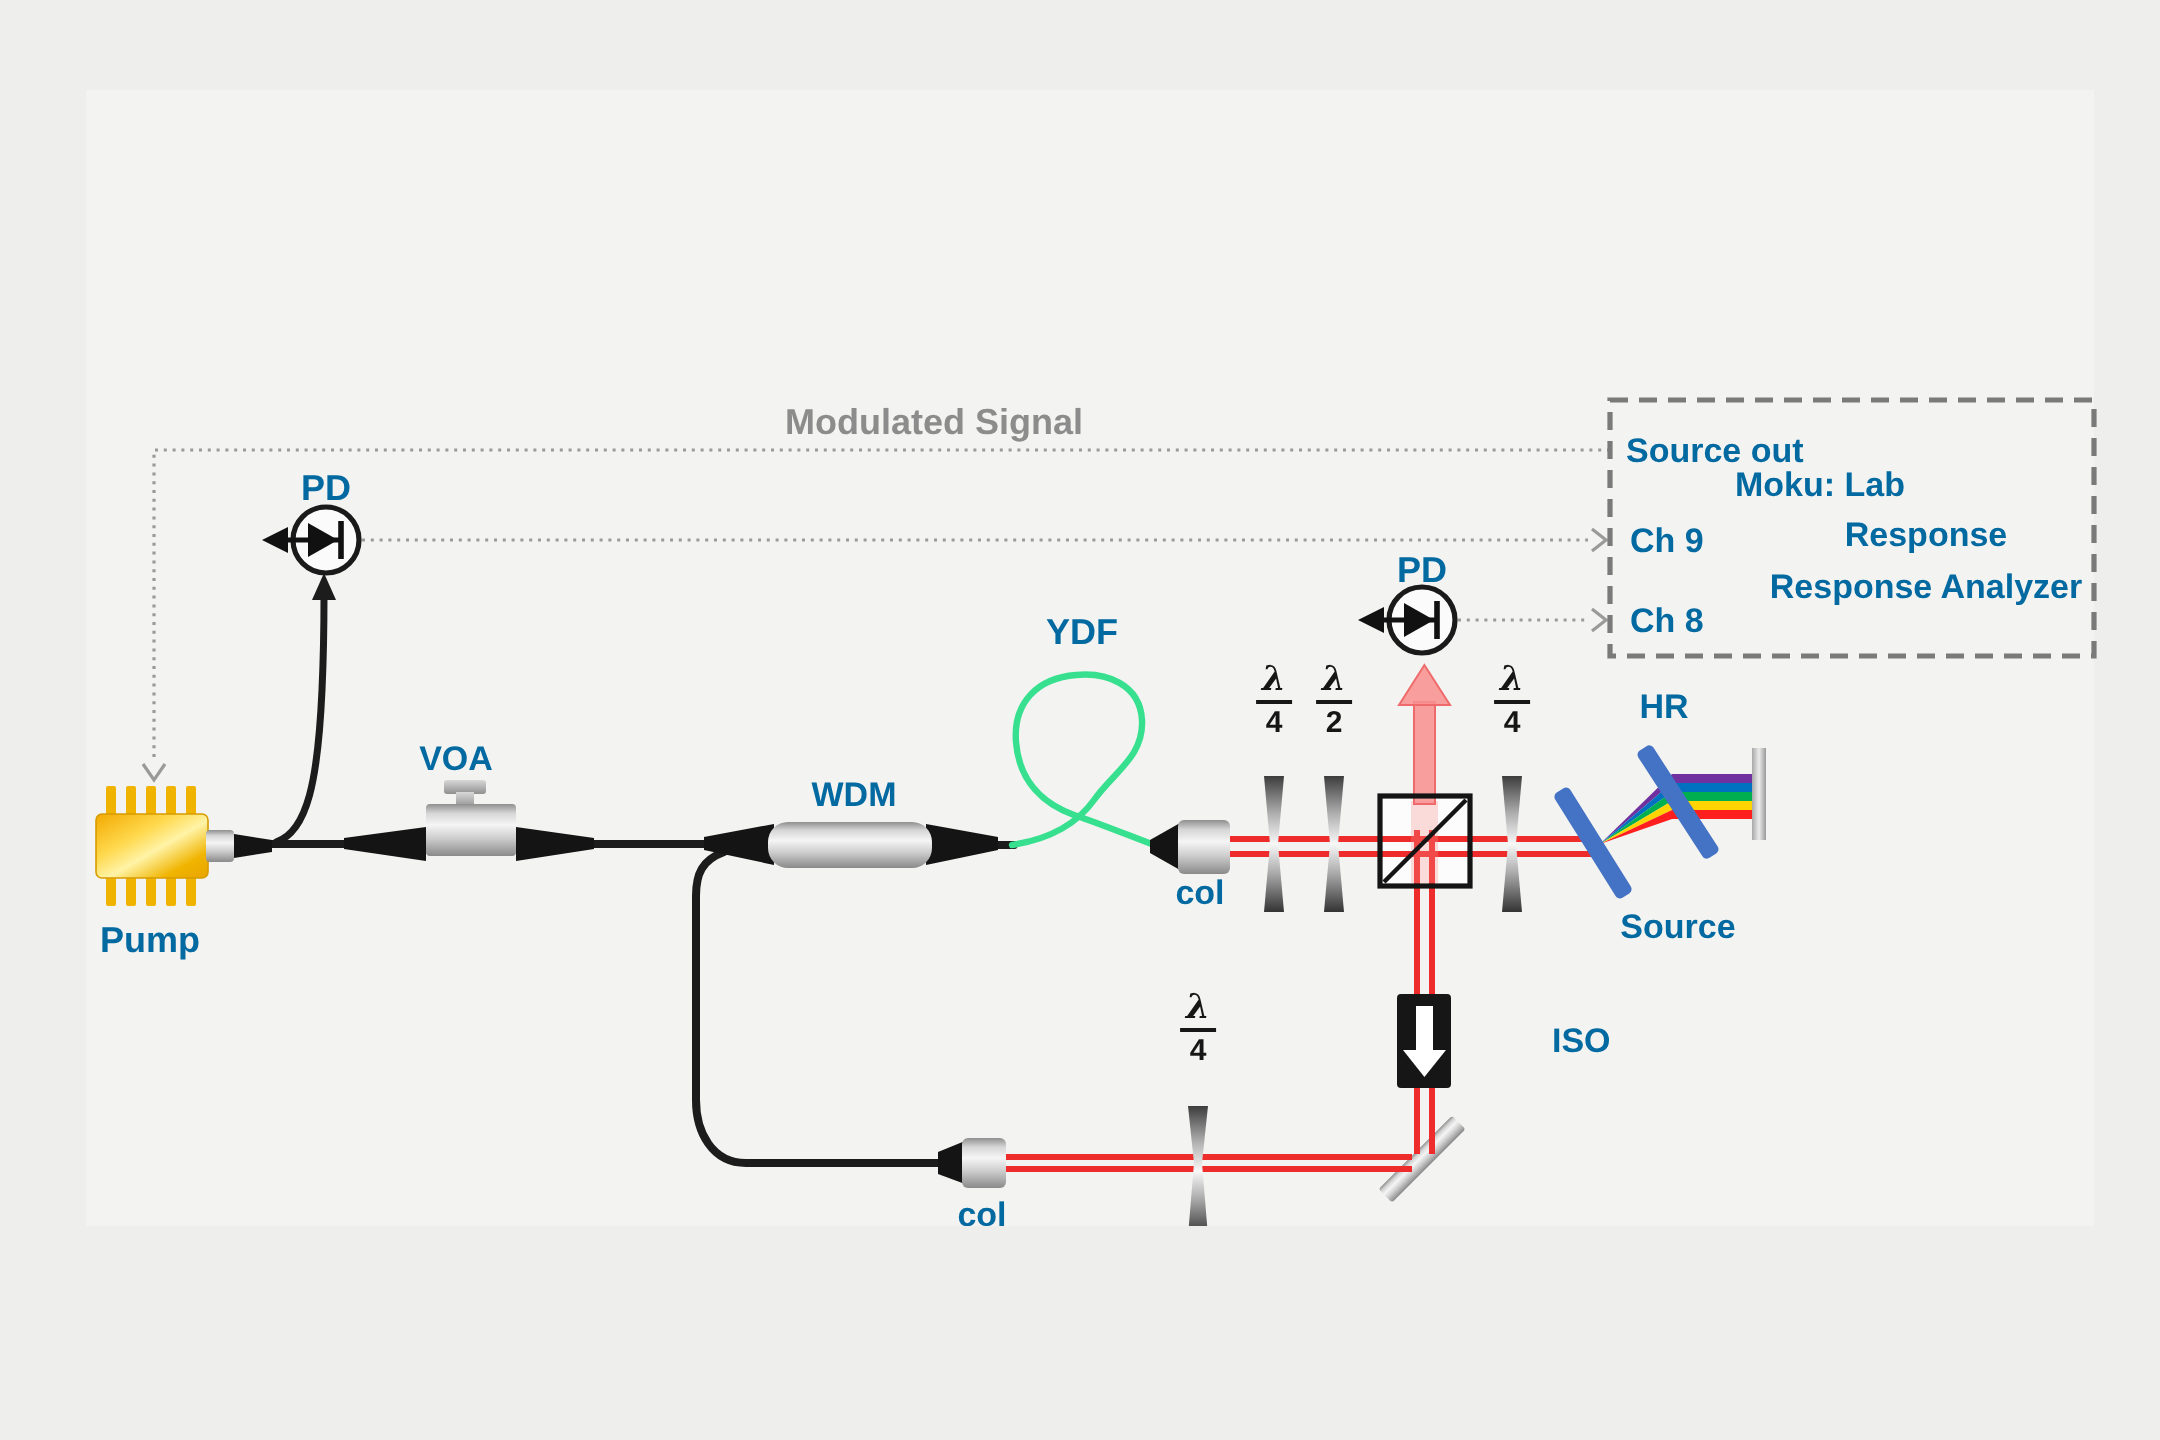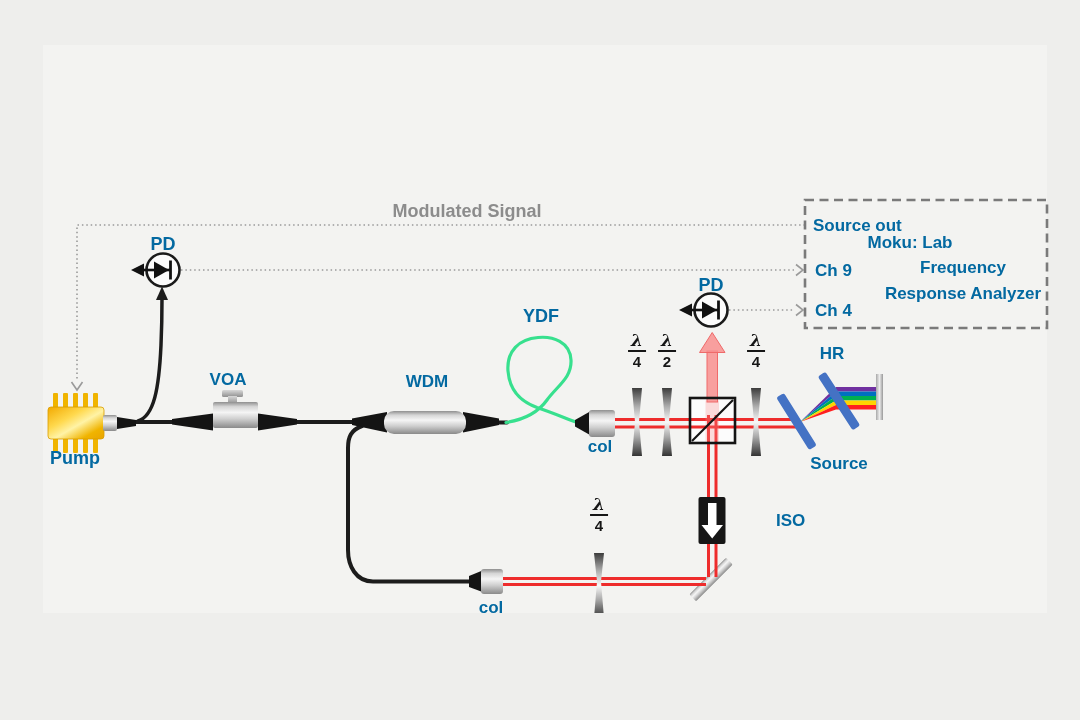--- a/index.html
+++ b/index.html
@@ -189,36 +189,36 @@
       <circle cx="711" cy="265" r="16.5" fill="#fbfbfb" stroke="#1a1a1a" stroke-width="2.6"></circle>
       <polygon points="702,256.5 702,273.5 717,265" fill="#111111"></polygon>
       <line x1="718.5" y1="255.5" x2="718.5" y2="274.5" stroke="#111111" stroke-width="2.8"></line>
       <line x1="691" y1="265" x2="718" y2="265" stroke="#111111" stroke-width="2.6"></line>
       <polygon points="679,265 692,258.5 692,271.5" fill="#111111"></polygon>
     </g>
   </svg>
 
   <div class="lbl ctr gray big" style="left:467px;top:157px">Modulated Signal</div>
   <div class="lbl ctr big" style="left:163px;top:190px">PD</div>
-  <div class="lbl ctr big" style="left:75px;top:404px">Pump</div>
+  <div class="lbl ctr big" style="left:75px;top:416px">Pump</div>
   <div class="lbl ctr" style="left:228px;top:326px">VOA</div>
-  <div class="lbl ctr" style="left:427px;top:328px">WDM</div>
+  <div class="lbl ctr" style="left:427px;top:344px">WDM</div>
   <div class="lbl ctr big" style="left:541px;top:262px">YDF</div>
   <div class="lbl ctr" style="left:600px;top:393px">col</div>
   <div class="lbl ctr" style="left:491px;top:554px">col</div>
   <div class="lbl ctr big" style="left:711px;top:231px">PD</div>
   <div class="lbl" style="left:776px;top:467px">ISO</div>
   <div class="lbl ctr" style="left:839px;top:410px">Source</div>
   <div class="lbl ctr" style="left:832px;top:300px">HR</div>
 
   <div class="lbl" style="left:813px;top:172px">Source out</div>
   <div class="lbl" style="left:815px;top:217px">Ch 9</div>
-  <div class="lbl" style="left:815px;top:257px">Ch 4</div>
+  <div class="lbl" style="left:815px;top:257px">Ch 8</div>
   <div class="lbl ctr" style="left:910px;top:189px">Moku: Lab</div>
-  <div class="lbl ctr" style="left:963px;top:214px">Frequency</div>
+  <div class="lbl ctr" style="left:963px;top:214px">Response</div>
   <div class="lbl ctr" style="left:963px;top:240px">Response Analyzer</div>
 
   <div class="frac" style="left:637px;top:287px">
     <span class="num">λ</span>
     <span class="den">4</span>
   </div>
   <div class="frac" style="left:667px;top:287px">
     <span class="num">λ</span>
     <span class="den">2</span>
   </div>

